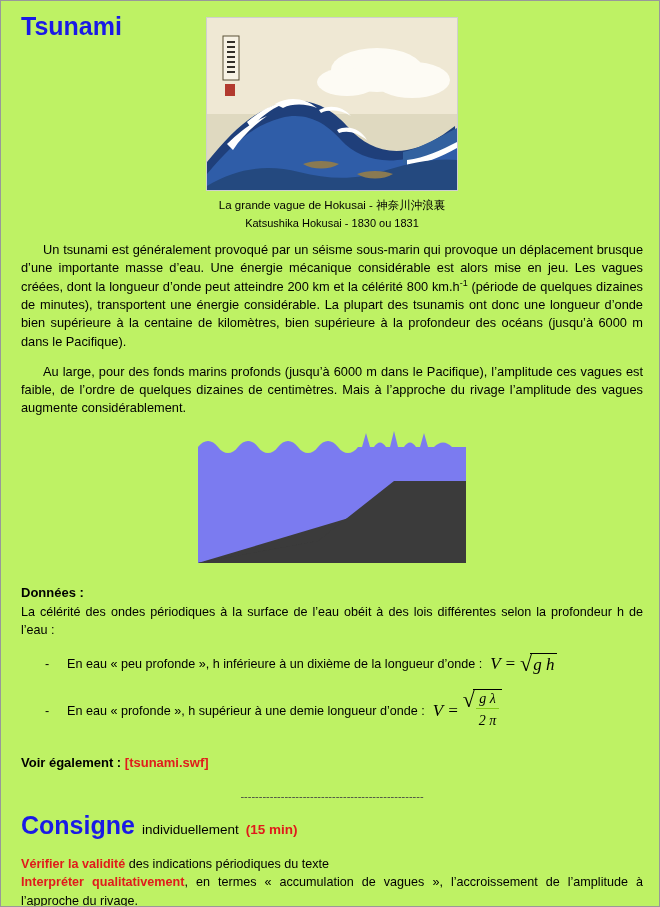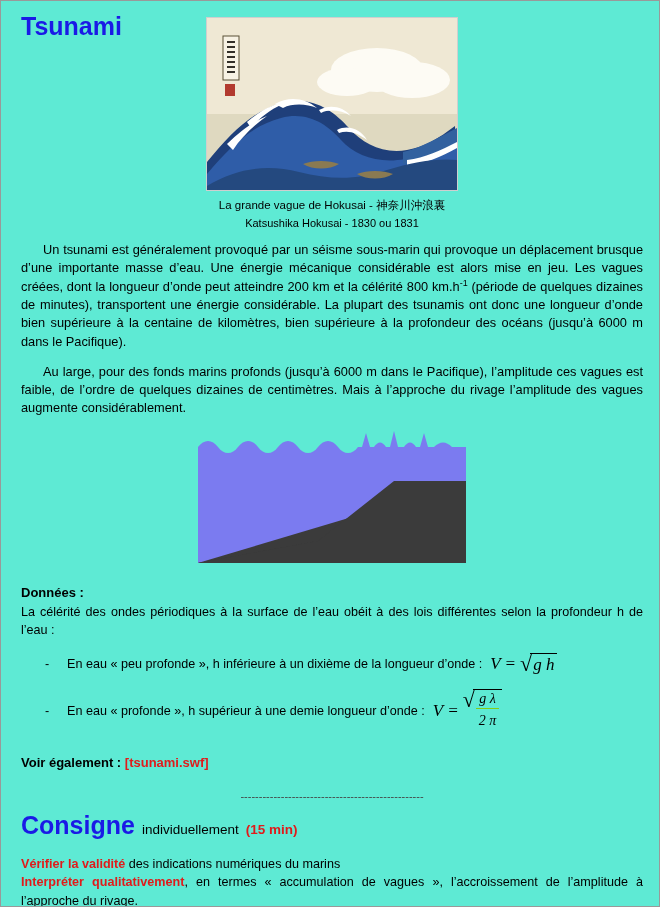--- a/index.html
+++ b/index.html
@@ -9,21 +9,21 @@
   }
   body {
     font-family: "Liberation Sans", sans-serif;
   }
   .page {
     position: relative;
     width: 660px;
     height: 907px;
     box-sizing: border-box;
     border: 1px solid #999999;
-    background: #5eead4;
+    background: #bef264;
     overflow: hidden;
   }
   .inner {
     position: relative;
     padding: 8px 14px 0 18px;
     height: 100%;
     box-sizing: border-box;
   }
   .title {
     color: #1a1ae6;
@@ -335,21 +335,21 @@
     <div class="dashes">--------------------------------------------------</div>
 
     <div class="consigne-row">
       <span class="consigne">Consigne</span>
       <span class="indiv">individuellement</span>
       <span class="mins">(15 min)</span>
     </div>
 
     <div class="task">
       <div>
-        <span class="rd">Vérifier la validité</span><span> des indications numériques du marins</span>
+        <span class="rd">Vérifier la validité</span><span> des indications périodiques du texte</span>
       </div>
       <div>
         <span class="rd">Interpréter qualitativement</span><span>, en termes « accumulation de vagues », l’accroissement de l’amplitude à l’approche du rivage.</span>
       </div>
     </div>
 
   </div>
 </div>
 
 </body></html>

